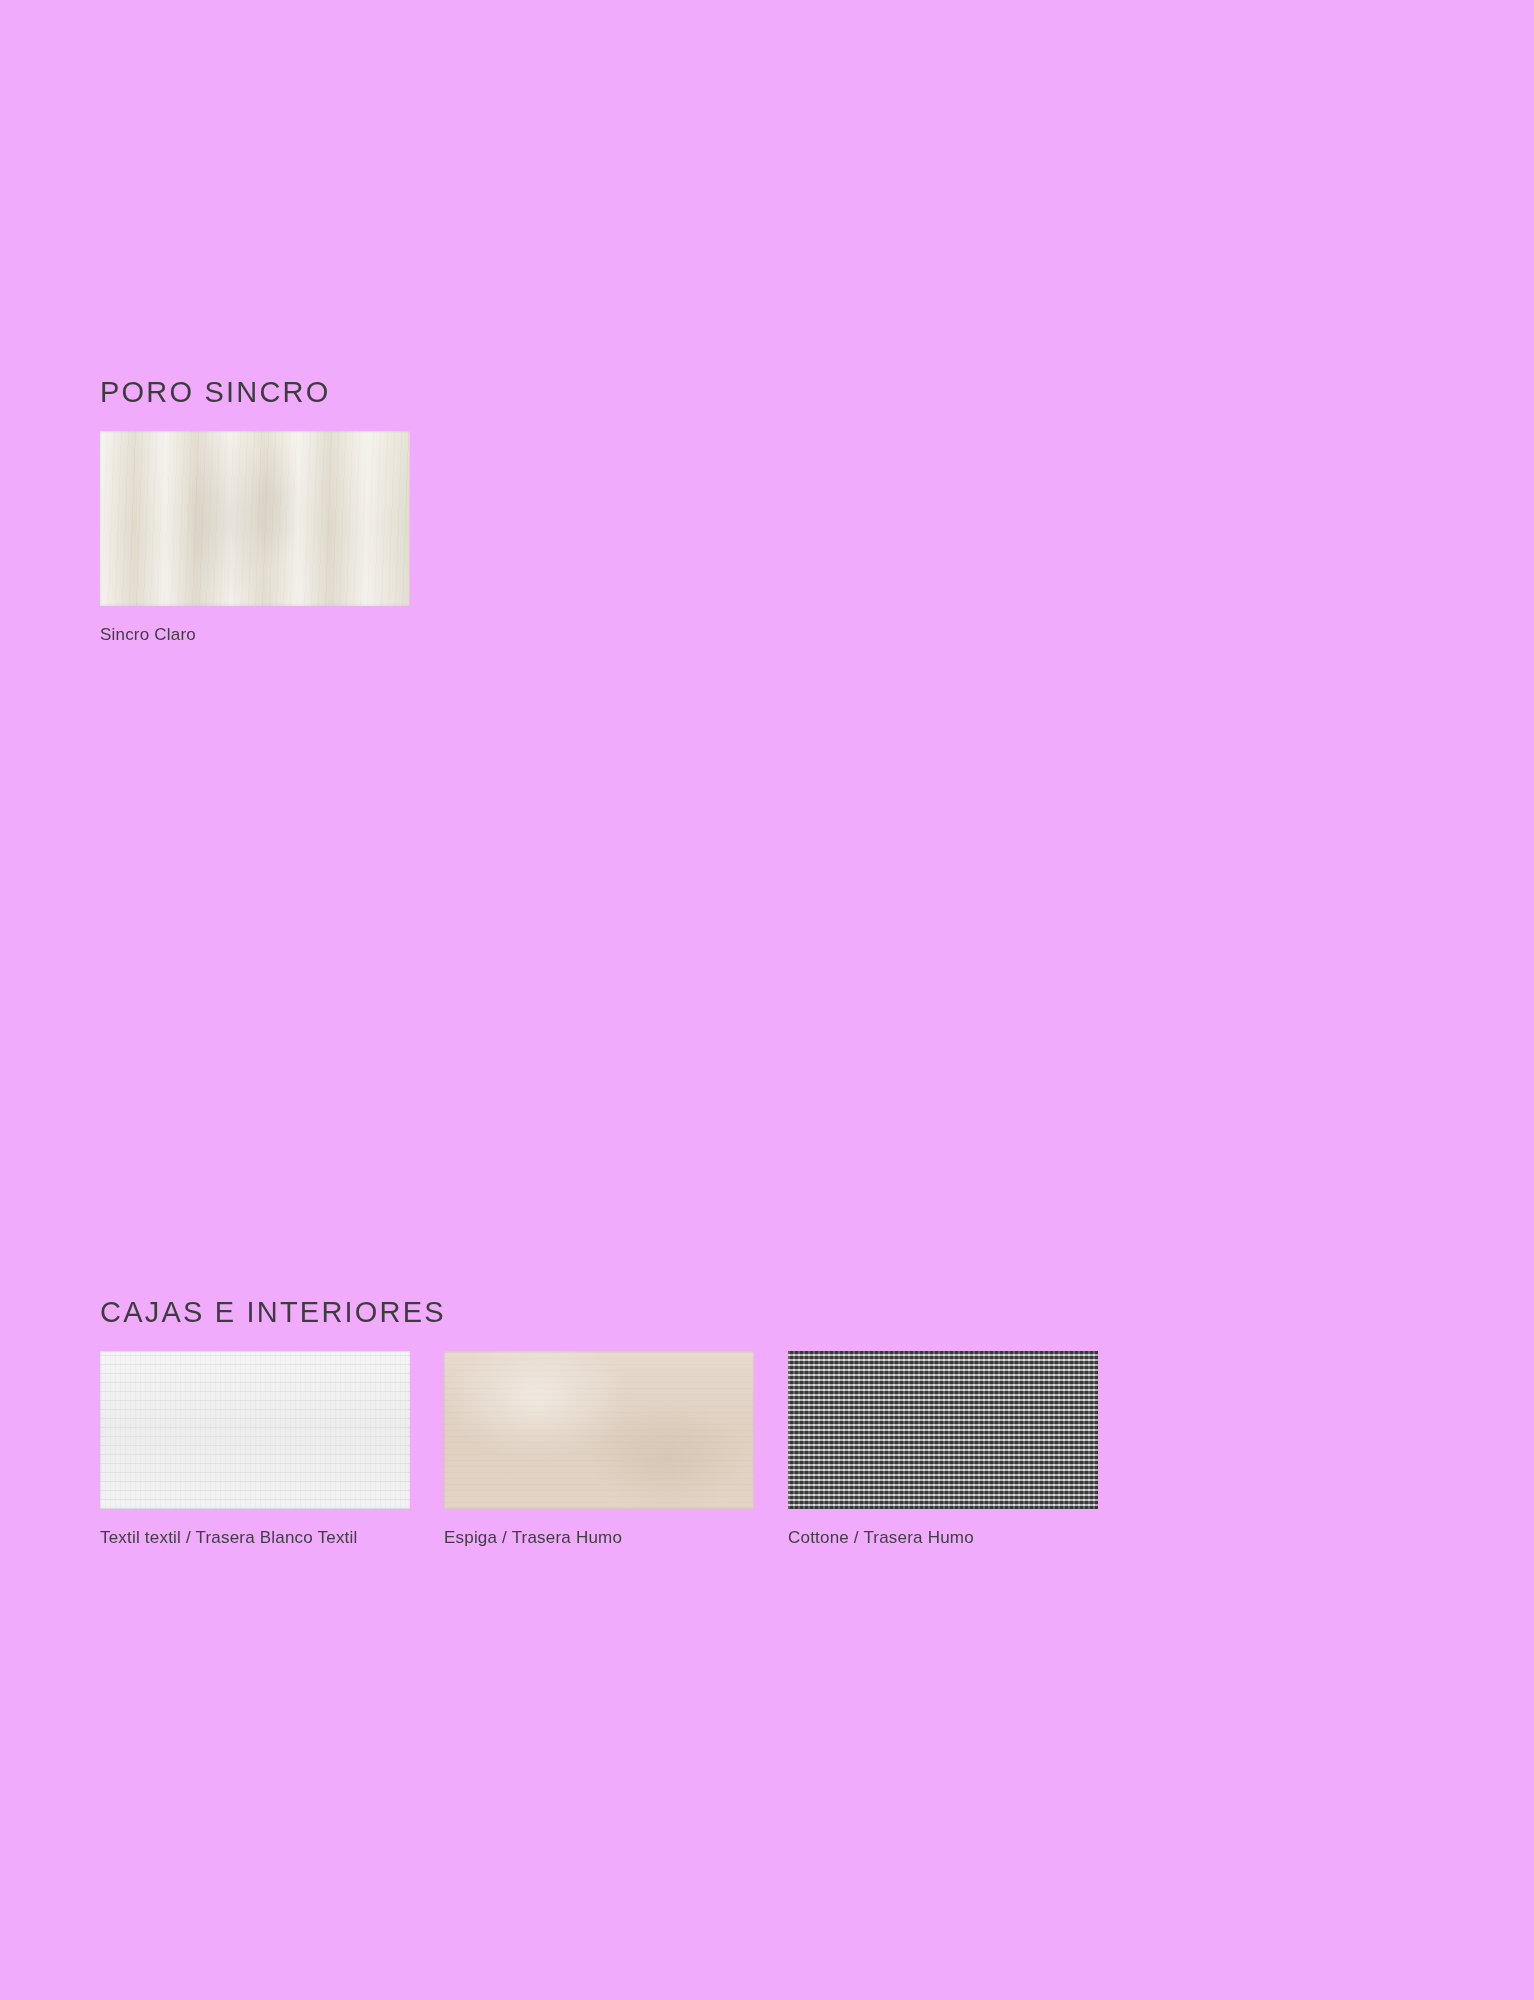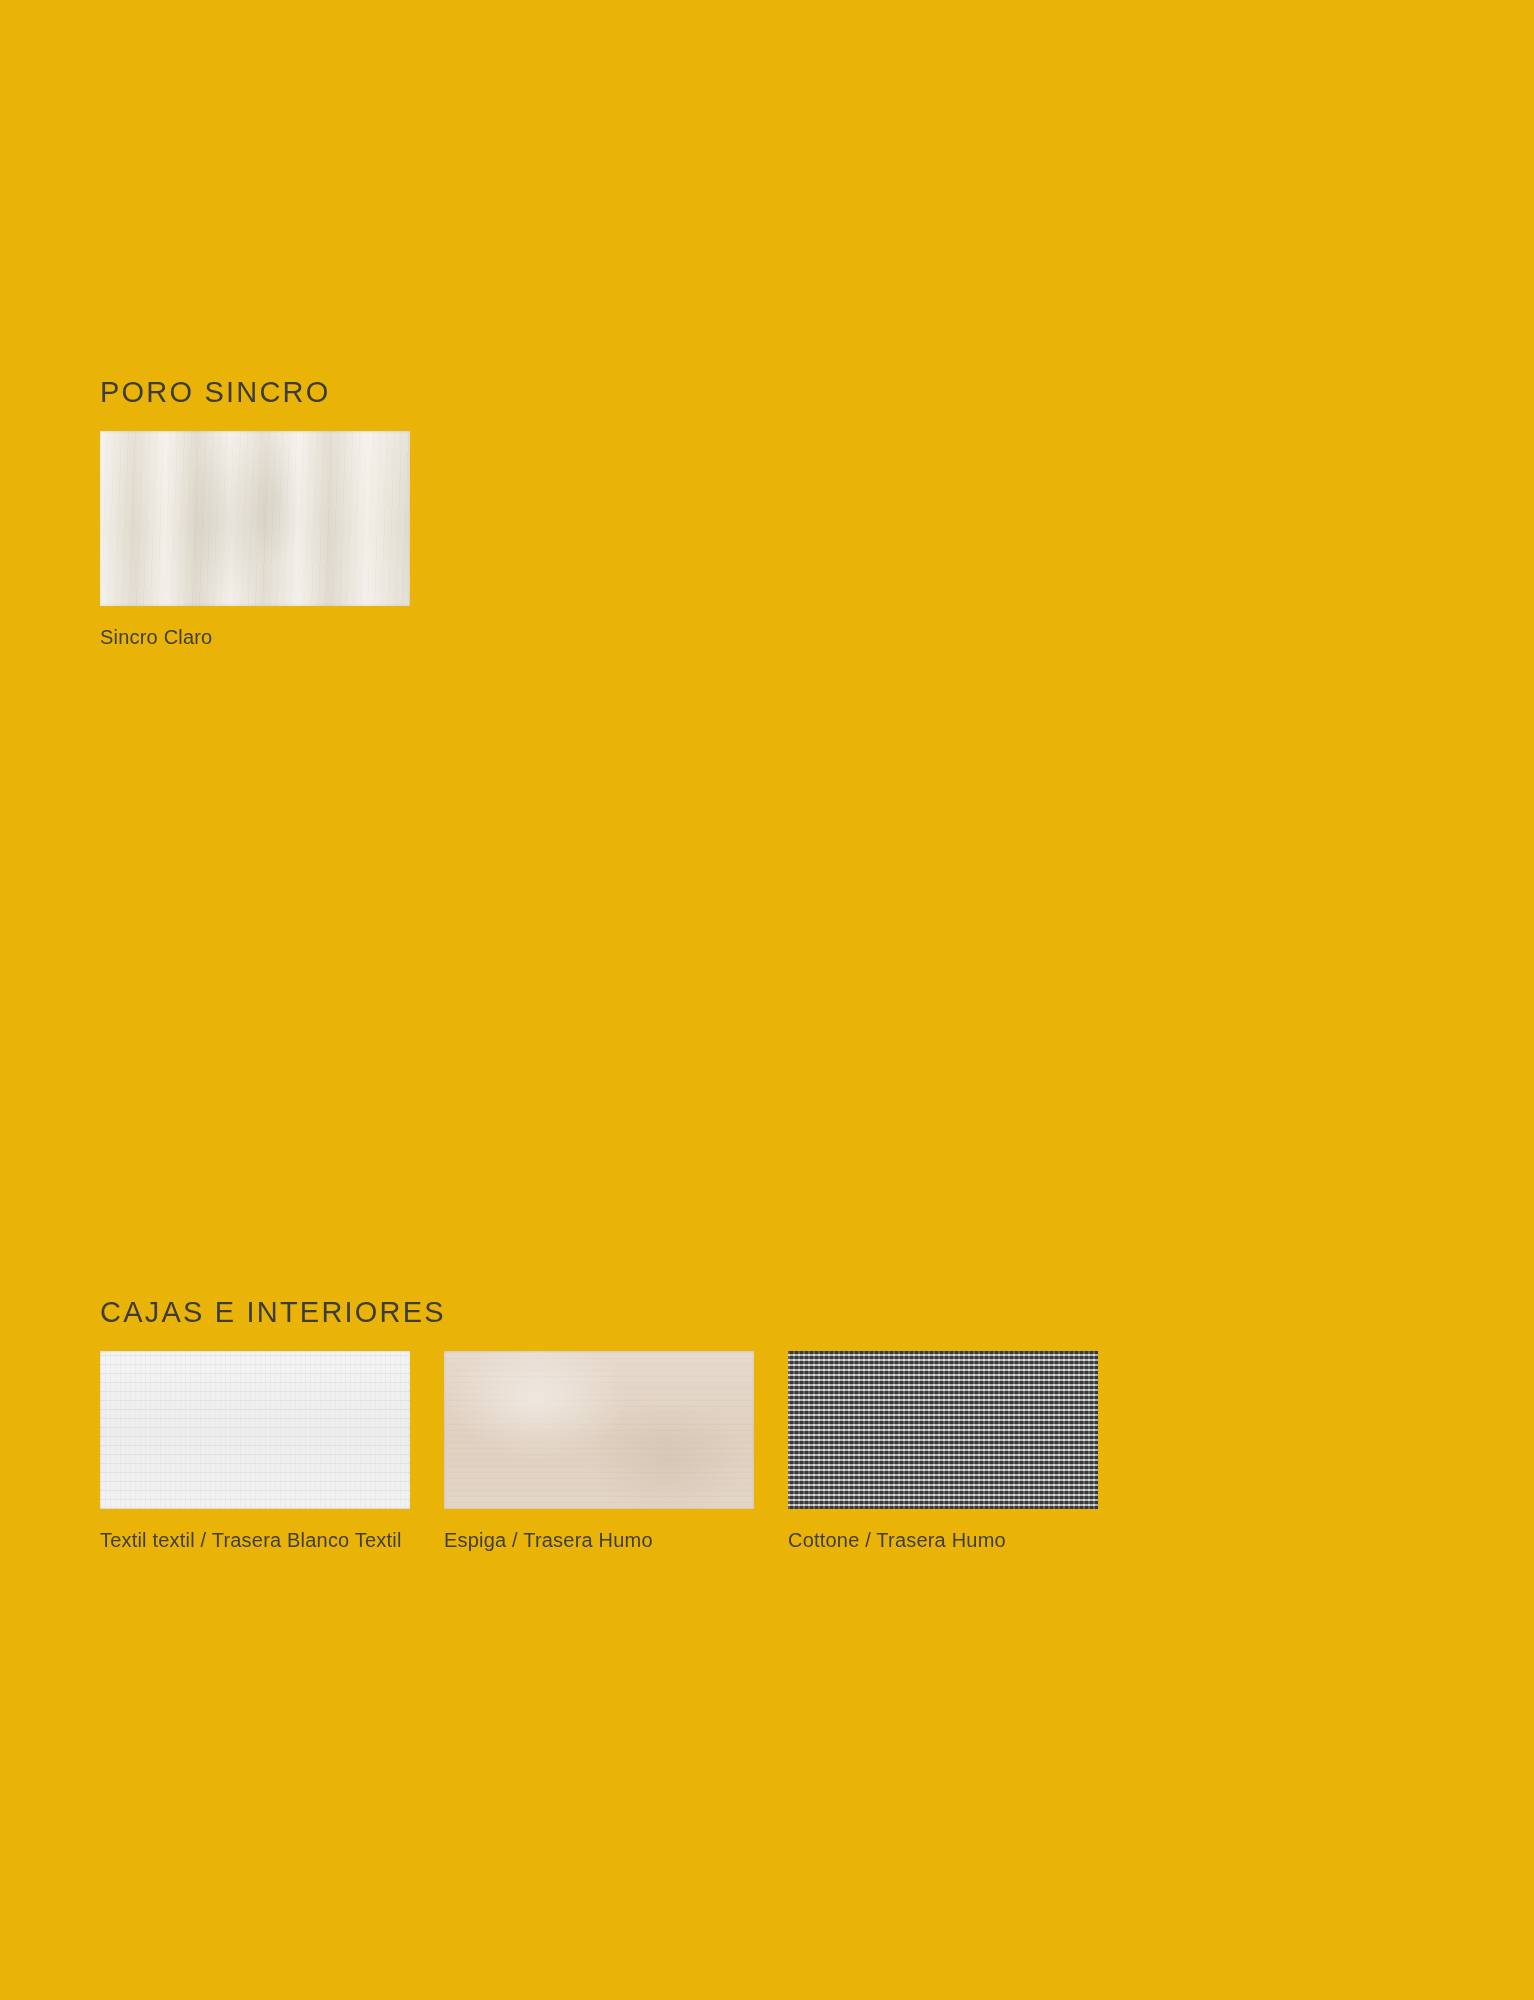--- a/index.html
+++ b/index.html
@@ -13,21 +13,21 @@
     height: 2000px;
     position: relative;
     font-family: "Liberation Sans", sans-serif;
     color: #3b3b3b;
     -webkit-font-smoothing: antialiased;
   }
 
   .page {
     position: absolute;
     inset: 0;
-    background: #eab308;
+    background: #f0abfc;
     overflow: hidden;
   }
 
   
   .section {
     position: absolute;
     left: 100px;
   }
   #section-poro-sincro { top: 378px; }
   #section-cristales   { top: 840px; }
@@ -66,21 +66,21 @@
     content: "";
     position: absolute;
     inset: 0;
     box-shadow: inset 0 1px 2px rgba(0,0,0,.07),
                 inset 0 -1px 3px rgba(0,0,0,.06);
     pointer-events: none;
   }
 
   .swatch-label {
     margin-top: 18px;
-    font-size: 20px;
+    font-size: 17px;
     line-height: 1.3;
     color: #3f3f3f;
     letter-spacing: .2px;
     white-space: nowrap;
   }
 
   
 
   
   .tex-sincro-claro {

